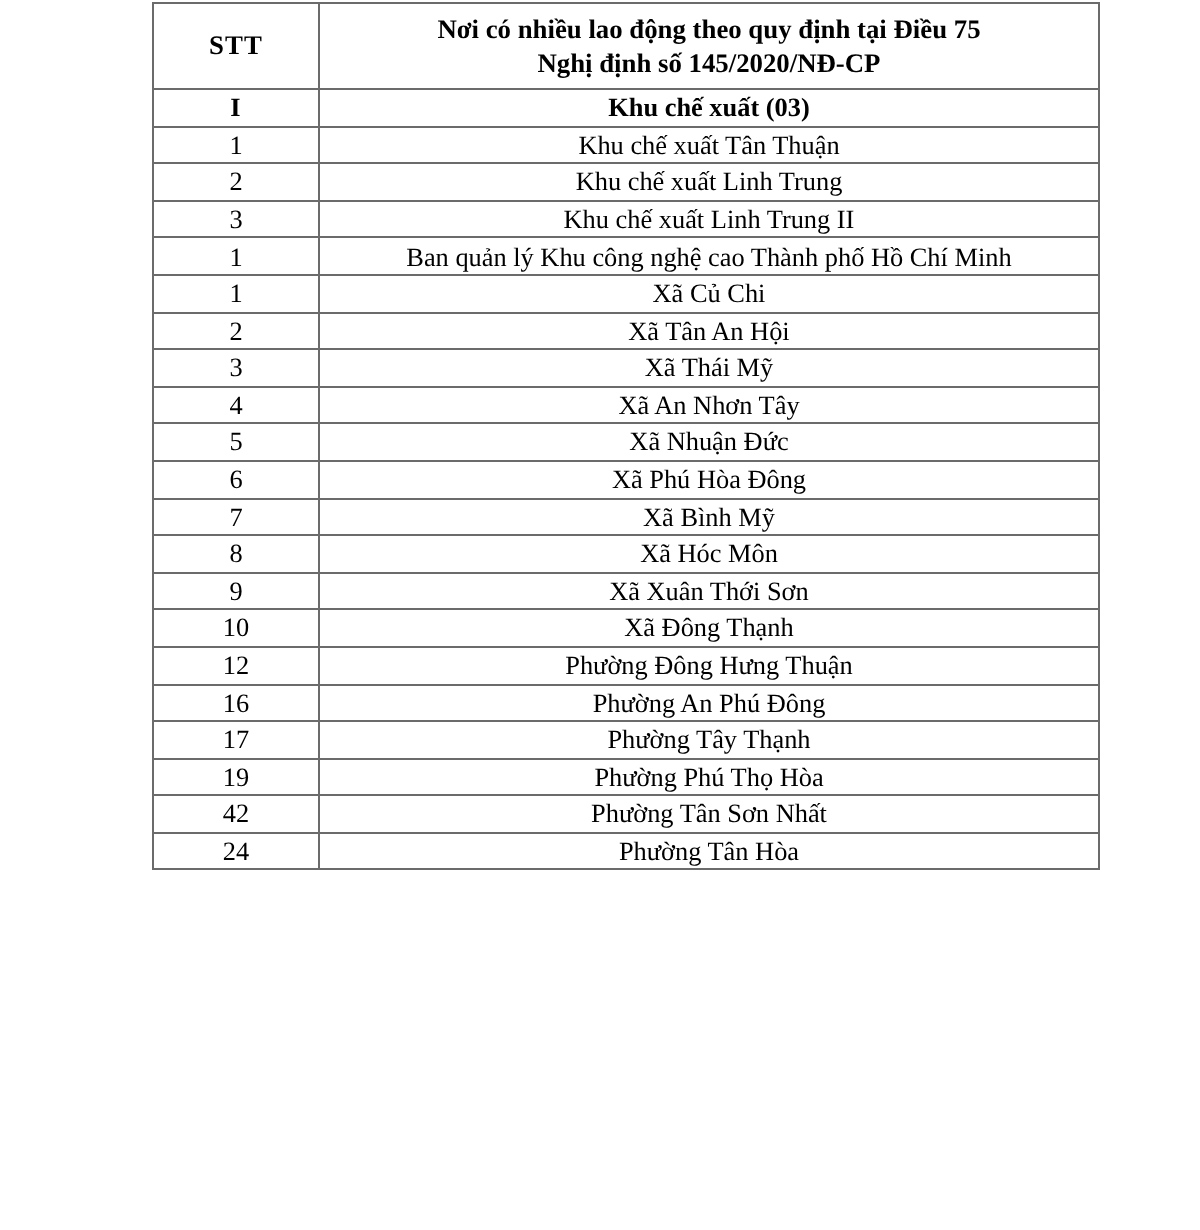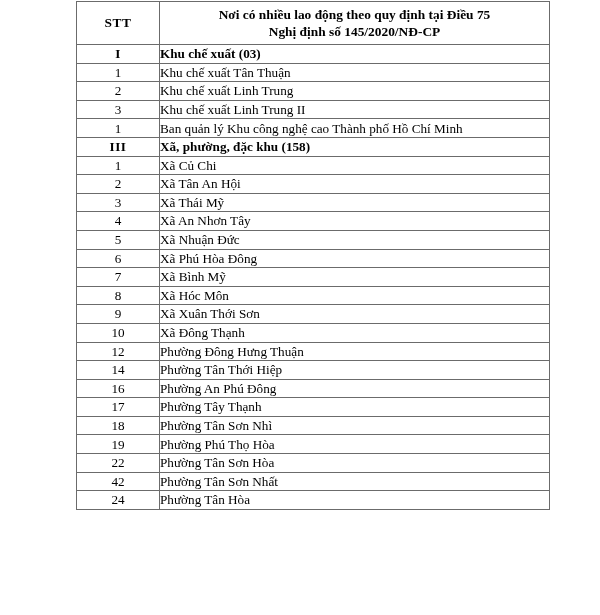--- a/index.html
+++ b/index.html
@@ -65,21 +65,21 @@
 
   td.cell-stt {
     height: 17.6px;
     text-align: center;
     padding: 0 2px;
     font-size: 13.4px;
   }
 
   td.cell-place {
     height: 17.6px;
-    text-align: left;
+    text-align: center;
     padding: 0 3px 0 5px;
     font-size: 13.6px;
     white-space: nowrap;
     overflow: hidden;
   }
 
   tr.section-row td.cell-stt,
   tr.section-row td.cell-place {
     font-weight: bold;
   }
@@ -123,24 +123,20 @@
           <td class="cell-place">Khu chế xuất Linh Trung</td>
         </tr>
         <tr class="data-row">
           <td class="cell-stt">3</td>
           <td class="cell-place">Khu chế xuất Linh Trung II</td>
         </tr>
         <tr class="data-row">
           <td class="cell-stt">1</td>
           <td class="cell-place">Ban quản lý Khu công nghệ cao Thành phố Hồ Chí Minh</td>
         </tr>
-        <tr class="data-row section-row">
-          <td class="cell-stt">III</td>
-          <td class="cell-place">Xã, phường, đặc khu (158)</td>
-        </tr>
         <tr class="data-row">
           <td class="cell-stt">1</td>
           <td class="cell-place">Xã Củ Chi</td>
         </tr>
         <tr class="data-row">
           <td class="cell-stt">2</td>
           <td class="cell-place">Xã Tân An Hội</td>
         </tr>
         <tr class="data-row">
           <td class="cell-stt">3</td>
@@ -172,44 +168,32 @@
         </tr>
         <tr class="data-row">
           <td class="cell-stt">10</td>
           <td class="cell-place">Xã Đông Thạnh</td>
         </tr>
         <tr class="data-row">
           <td class="cell-stt">12</td>
           <td class="cell-place">Phường Đông Hưng Thuận</td>
         </tr>
         <tr class="data-row">
-          <td class="cell-stt">14</td>
-          <td class="cell-place">Phường Tân Thới Hiệp</td>
-        </tr>
-        <tr class="data-row">
           <td class="cell-stt">16</td>
           <td class="cell-place">Phường An Phú Đông</td>
         </tr>
         <tr class="data-row">
           <td class="cell-stt">17</td>
           <td class="cell-place">Phường Tây Thạnh</td>
         </tr>
         <tr class="data-row">
-          <td class="cell-stt">18</td>
-          <td class="cell-place">Phường Tân Sơn Nhì</td>
-        </tr>
-        <tr class="data-row">
           <td class="cell-stt">19</td>
           <td class="cell-place">Phường Phú Thọ Hòa</td>
         </tr>
         <tr class="data-row">
-          <td class="cell-stt">22</td>
-          <td class="cell-place">Phường Tân Sơn Hòa</td>
-        </tr>
-        <tr class="data-row">
           <td class="cell-stt">42</td>
           <td class="cell-place">Phường Tân Sơn Nhất</td>
         </tr>
         <tr class="data-row">
           <td class="cell-stt">24</td>
           <td class="cell-place">Phường Tân Hòa</td>
         </tr>
       </tbody>
   </table>
 

